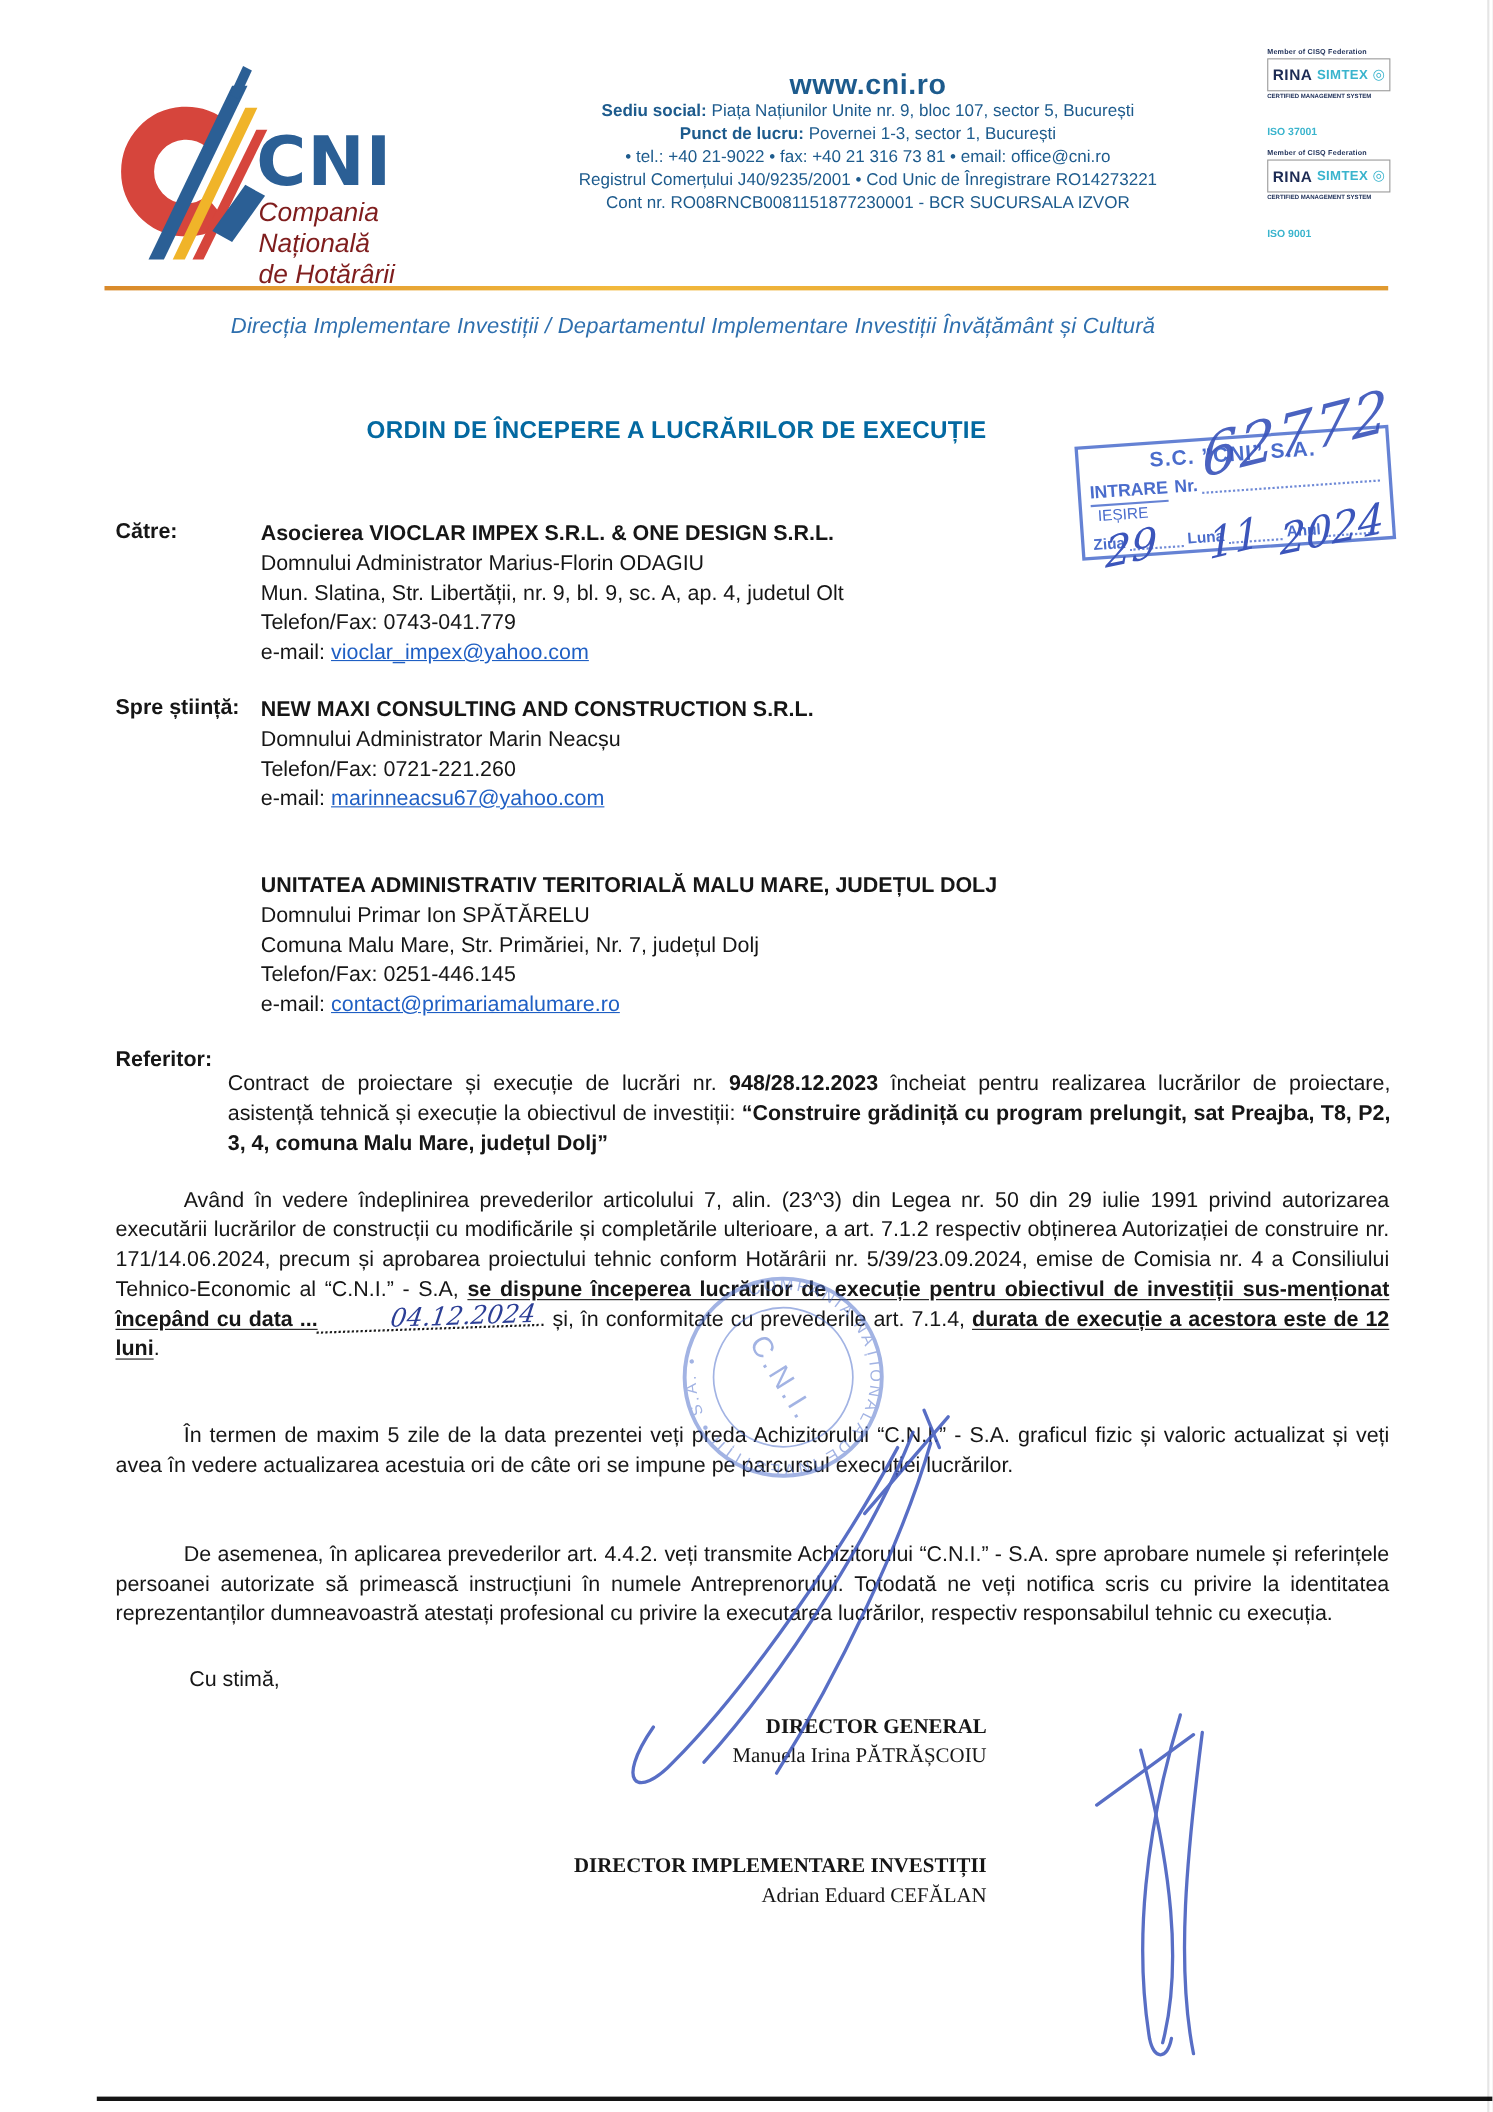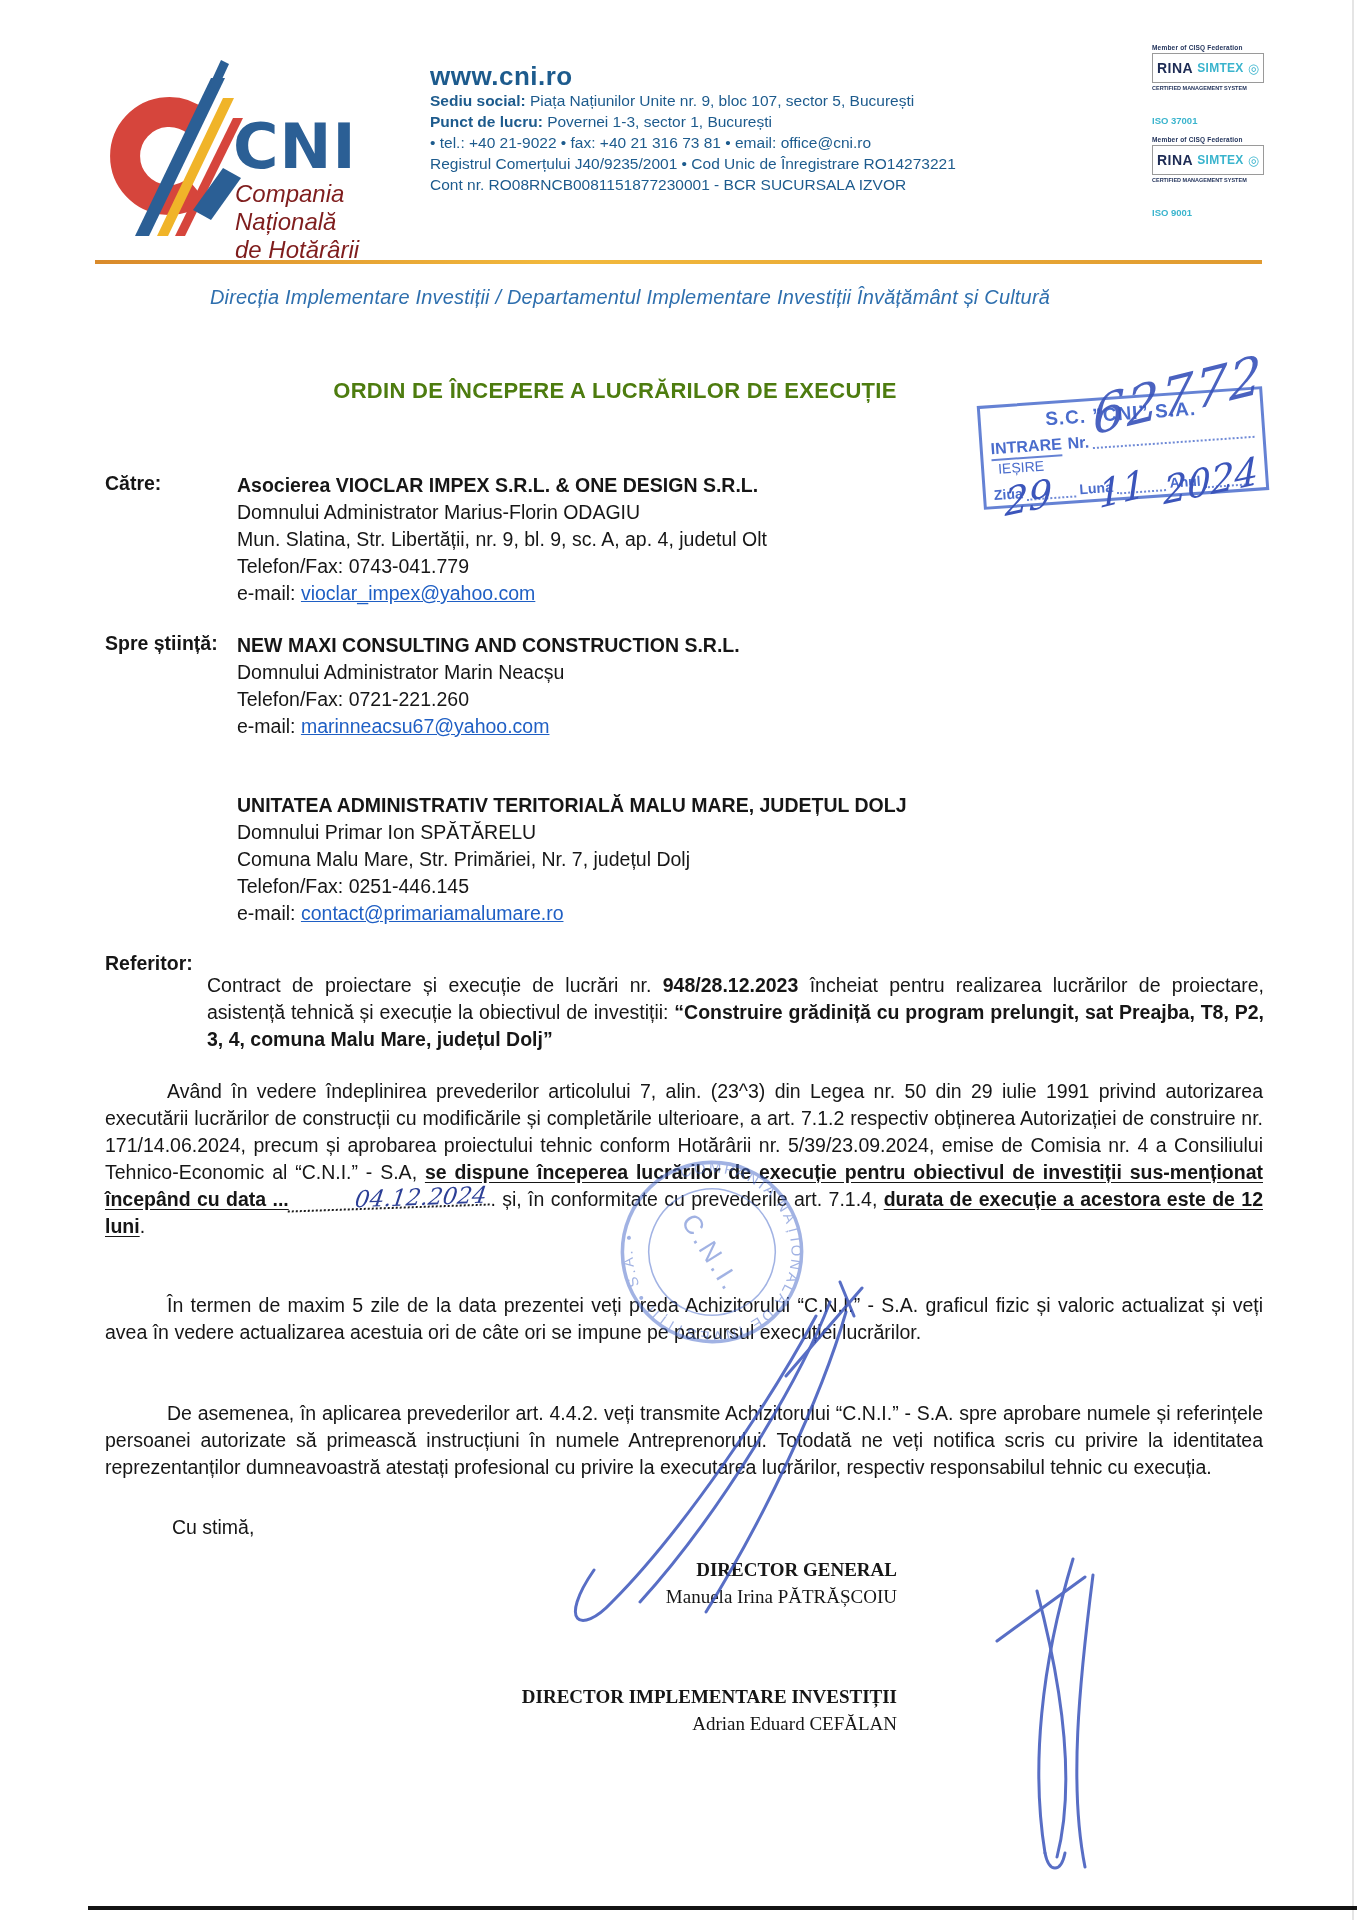--- a/index.html
+++ b/index.html
@@ -9,41 +9,41 @@
     font-family:"Liberation Sans","DejaVu Sans",sans-serif;
     color:#161616;
   }
   
   .logo-block{position:absolute;left:105px;top:50px;width:340px;height:190px;}
   .logo-mark{position:absolute;left:0;top:0;}
   .logo-acronym{position:absolute;left:128px;top:60px;font-size:62px;font-weight:800;
     color:#2b5f95;letter-spacing:1px;font-family:"DejaVu Sans",sans-serif;}
   .logo-name{position:absolute;left:130px;top:130px;font-style:italic;font-size:24px;
     color:#7f1d1d;line-height:28px;}
-  .contact{position:absolute;left:430px;top:66px;width:718px;text-align:left;
+  .contact{position:absolute;left:430px;top:66px;width:718px;text-align:center;
     color:#1d5b8d;font-size:15.5px;line-height:21px;}
   .contact .site{font-size:26px;font-weight:700;letter-spacing:.5px;margin-bottom:3px;}
   .contact b{font-weight:700;}
   .badges{position:absolute;left:1152px;top:44px;width:112px;}
   .badge{margin-bottom:10px;}
   .badge .member{font-size:6.5px;color:#23345c;font-weight:700;letter-spacing:.2px;}
   .badge .box{border:1px solid #9a9a9a;background:#fff;display:flex;align-items:center;
     justify-content:space-between;padding:6px 4px;margin:2px 0;}
   .badge .rina{font-weight:800;font-size:14px;color:#1d2b54;letter-spacing:.5px;}
   .badge .simtex{font-weight:700;font-size:12px;color:#3ab4cd;letter-spacing:.3px;}
   .badge .emblem{font-size:13px;color:#3ab4cd;}
   .badge .cert{font-size:5.5px;color:#23345c;font-weight:700;}
   .badge .iso{font-size:9.5px;color:#3ab4cd;font-weight:700;margin-top:24px;}
   .divider{position:absolute;left:95px;top:260px;width:1167px;height:3.5px;
     background:linear-gradient(90deg,#d98a2b,#f2b93c 40%,#e09a30);}
   .dept-line{position:absolute;left:0;top:286px;width:1260px;text-align:center;
     font-style:italic;font-size:20px;color:#2e6fae;letter-spacing:.2px;}
   
   .doc-title{position:absolute;left:0;top:378px;width:1230px;text-align:center;
-    font-size:22px;font-weight:700;letter-spacing:.3px;color:#4d7c0f;}
+    font-size:22px;font-weight:700;letter-spacing:.3px;color:#0369a1;}
   
   .stamp-entry{position:absolute;left:980px;top:396px;width:286px;height:104px;
     border:3px solid rgba(74,108,204,.85);transform:rotate(-4deg);color:#4a6ccc;
     padding:4px 8px;box-sizing:border-box;background:rgba(255,255,255,.0);}
   .stamp-company{text-align:center;font-weight:700;font-size:19px;letter-spacing:1px;}
   .stamp-mid{margin-top:6px;font-size:16px;font-weight:700;display:flex;align-items:flex-start;}
   .stamp-intrare{border-bottom:2px solid rgba(74,108,204,.85);padding-bottom:1px;}
   .stamp-iesire{font-size:14px;margin-left:6px;}
   .stamp-nr{margin-left:6px;}
   .stamp-dots{flex:1;border-bottom:2px dotted rgba(74,108,204,.8);height:14px;margin-left:4px;}

